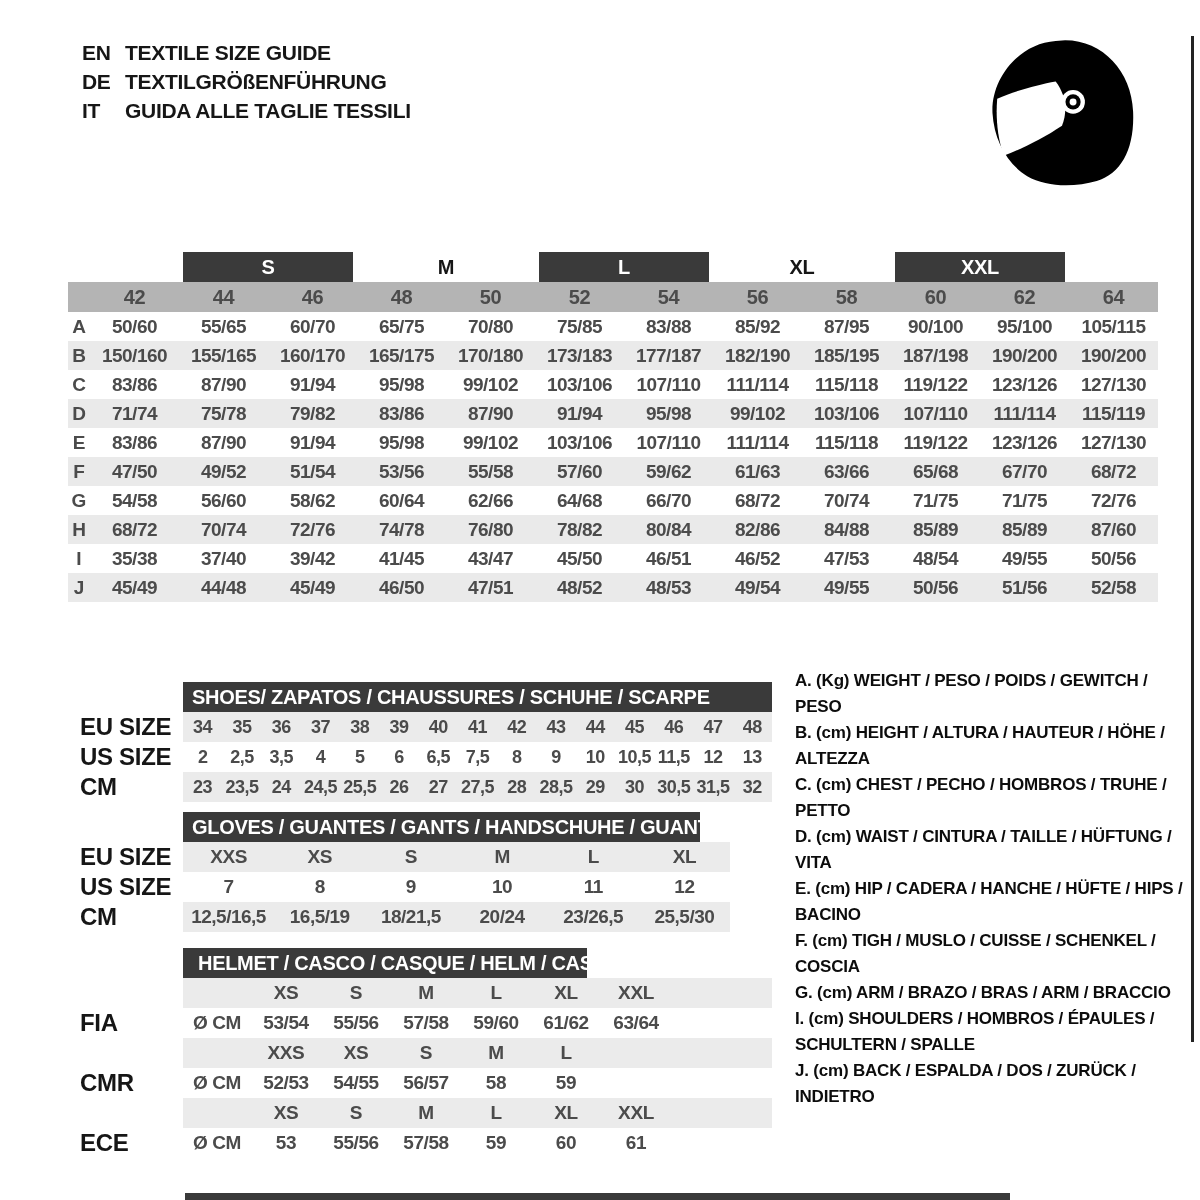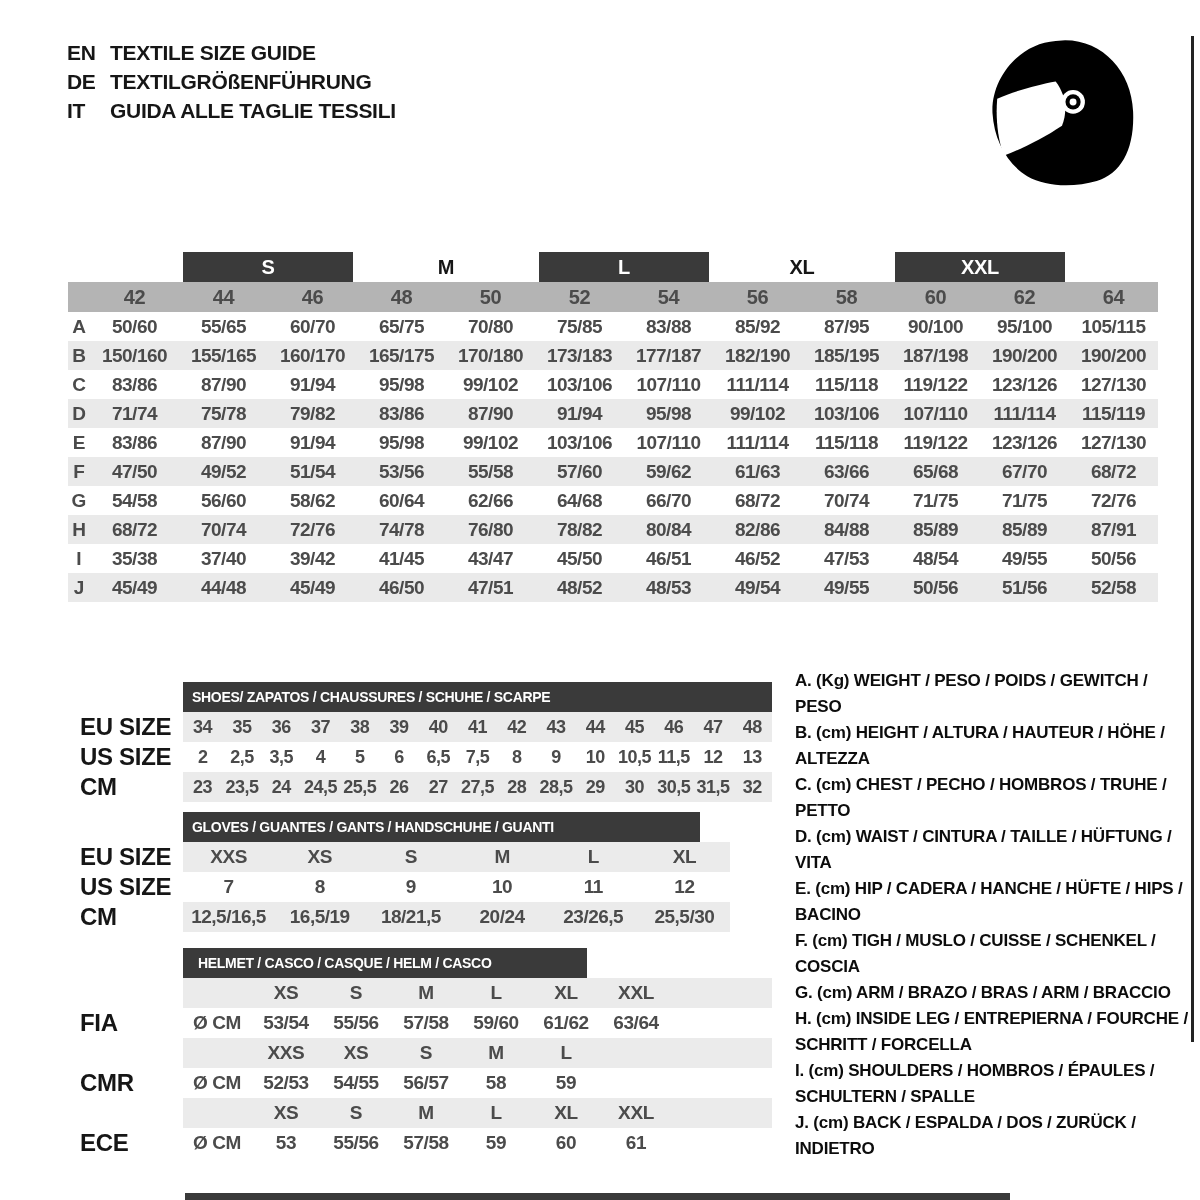--- a/index.html
+++ b/index.html
@@ -1,21 +1,21 @@
 <!DOCTYPE html>
 <html><head>
 <meta charset="utf-8">
 <style>
   * { margin:0; padding:0; box-sizing:border-box; }
   html,body { width:1200px; height:1200px; background:#ffffff; overflow:hidden; }
   body { position:relative; font-family:"Liberation Sans", sans-serif; font-weight:700; }
   .dc { display:contents; }
 
   
-  #languages { position:absolute; left:67px; top:38px; }
+  #languages { position:absolute; left:82px; top:38px; }
   .lang-row { display:flex; height:29px; align-items:center; color:#161616; font-size:21px; letter-spacing:-0.3px; }
   .lang-code { width:43px; }
   
   #helmet-logo { position:absolute; left:983px; top:30px; width:158px; height:166px; }
 
   
   #right-border { position:absolute; left:1191px; top:36px; width:3px; height:1006px; background:#232323; }
   
   #bottom-bar { position:absolute; left:185px; top:1193px; width:825px; height:7px; background:#3a3a3a; }
 
@@ -34,21 +34,21 @@
   #main-rows .trow:nth-child(even) { background:#eaeaea; }
   .letter { font-size:19px; color:#4b4b4b; }
   .cell { font-size:19px; color:#4b4b4b; letter-spacing:-0.5px; }
 
   
   .section { position:absolute; left:80px; }
   #shoes   { top:682px; }
   #gloves  { top:812px; }
   #helmets { top:948px; }
   .sec-header { margin-left:103px; height:30px; background:#3a3a3a; color:#ffffff;
-                display:flex; align-items:center; padding-left:9px; font-size:14px; letter-spacing:-0.3px; white-space:nowrap; }
+                display:flex; align-items:center; padding-left:9px; font-size:20px; letter-spacing:-0.3px; white-space:nowrap; }
   #shoes .sec-header  { width:589px; }
   #gloves .sec-header { width:517px; }
   #helmets .sec-header{ width:404px;padding-left:15px; }
   .xrow { display:flex; height:30px; }
   .xlabel { width:103px; display:flex; align-items:center; font-size:24px; color:#161616; letter-spacing:-0.3px; }
   .xvals { display:grid; height:30px; }
   #shoes .xvals  { width:589px; grid-template-columns:repeat(15, 1fr); }
   #gloves .xvals { width:547px; grid-template-columns:repeat(6, 1fr); }
   #shoes .xrow:nth-child(odd) .xvals, #gloves .xrow:nth-child(odd) .xvals { background:#ebebeb; }
   .xcell { display:flex; align-items:center; justify-content:center; font-size:18px; color:#4b4b4b;
@@ -154,21 +154,21 @@
       <div class="cell">47/50</div><div class="cell">49/52</div><div class="cell">51/54</div><div class="cell">53/56</div><div class="cell">55/58</div><div class="cell">57/60</div><div class="cell">59/62</div><div class="cell">61/63</div><div class="cell">63/66</div><div class="cell">65/68</div><div class="cell">67/70</div><div class="cell">68/72</div></div>
     </div><div class="trow grid13">
       <div class="letter">G</div>
       <div class="dc">
         
       <div class="cell">54/58</div><div class="cell">56/60</div><div class="cell">58/62</div><div class="cell">60/64</div><div class="cell">62/66</div><div class="cell">64/68</div><div class="cell">66/70</div><div class="cell">68/72</div><div class="cell">70/74</div><div class="cell">71/75</div><div class="cell">71/75</div><div class="cell">72/76</div></div>
     </div><div class="trow grid13">
       <div class="letter">H</div>
       <div class="dc">
         
-      <div class="cell">68/72</div><div class="cell">70/74</div><div class="cell">72/76</div><div class="cell">74/78</div><div class="cell">76/80</div><div class="cell">78/82</div><div class="cell">80/84</div><div class="cell">82/86</div><div class="cell">84/88</div><div class="cell">85/89</div><div class="cell">85/89</div><div class="cell">87/91</div></div>
+      <div class="cell">68/72</div><div class="cell">70/74</div><div class="cell">72/76</div><div class="cell">74/78</div><div class="cell">76/80</div><div class="cell">78/82</div><div class="cell">80/84</div><div class="cell">82/86</div><div class="cell">84/88</div><div class="cell">85/89</div><div class="cell">85/89</div><div class="cell">87/60</div></div>
     </div><div class="trow grid13">
       <div class="letter">I</div>
       <div class="dc">
         
       <div class="cell">35/38</div><div class="cell">37/40</div><div class="cell">39/42</div><div class="cell">41/45</div><div class="cell">43/47</div><div class="cell">45/50</div><div class="cell">46/51</div><div class="cell">46/52</div><div class="cell">47/53</div><div class="cell">48/54</div><div class="cell">49/55</div><div class="cell">50/56</div></div>
     </div><div class="trow grid13">
       <div class="letter">J</div>
       <div class="dc">
         
       <div class="cell">45/49</div><div class="cell">44/48</div><div class="cell">45/49</div><div class="cell">46/50</div><div class="cell">47/51</div><div class="cell">48/52</div><div class="cell">48/53</div><div class="cell">49/54</div><div class="cell">49/55</div><div class="cell">50/56</div><div class="cell">51/56</div><div class="cell">52/58</div></div>
@@ -297,16 +297,15 @@
 
 <div id="legend">
 
 <div class="legend-item">A. (Kg) WEIGHT / PESO / POIDS / GEWITCH / PESO</div>
     <div class="legend-item">B. (cm) HEIGHT / ALTURA / HAUTEUR / HÖHE / ALTEZZA</div>
     <div class="legend-item">C. (cm) CHEST / PECHO / HOMBROS / TRUHE / PETTO</div>
     <div class="legend-item">D. (cm) WAIST / CINTURA / TAILLE / HÜFTUNG / VITA</div>
     <div class="legend-item">E. (cm) HIP / CADERA / HANCHE / HÜFTE / HIPS / BACINO</div>
     <div class="legend-item">F. (cm) TIGH / MUSLO / CUISSE / SCHENKEL / COSCIA</div>
     <div class="legend-item">G. (cm) ARM / BRAZO / BRAS / ARM / BRACCIO</div>
-    <div class="legend-item">H. (cm) INSIDE LEG / ENTREPIERNA / FOURCHE / SCHRITT / FORCELLA</div>
     <div class="legend-item">I. (cm) SHOULDERS / HOMBROS / ÉPAULES / SCHULTERN / SPALLE</div>
     <div class="legend-item">J. (cm) BACK / ESPALDA / DOS / ZURÜCK / INDIETRO</div>
   </div>
 
 </body></html>

